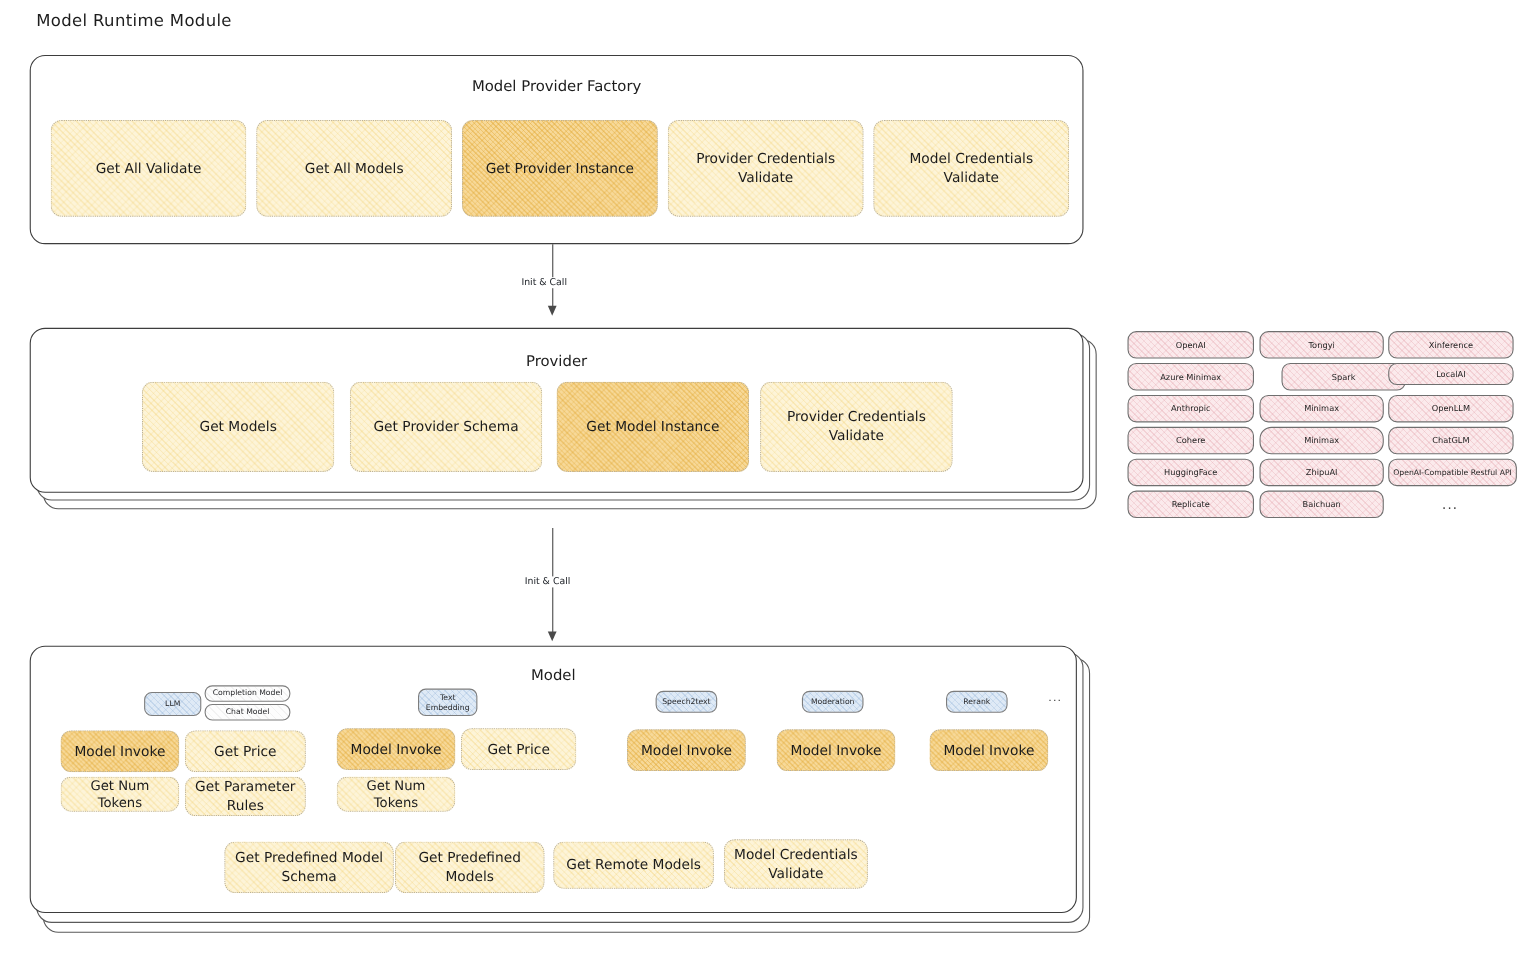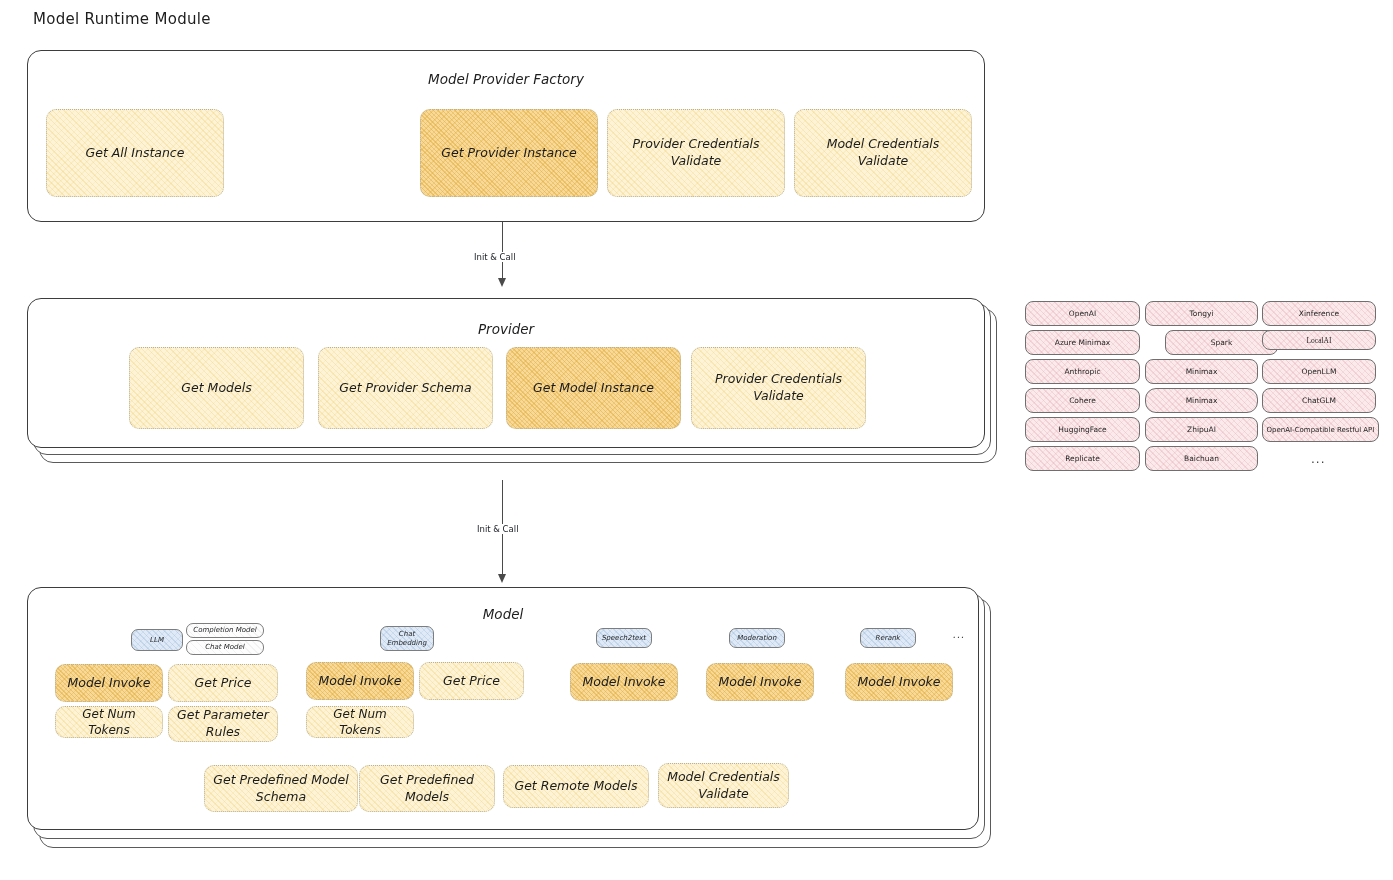--- a/index.html
+++ b/index.html
@@ -51,21 +51,20 @@
     font-size: 15px; letter-spacing: .3px; color: #1d1d1d;
   }
 
   
   .group {
     position: absolute;
     border: 1.4px solid #3d3d3d;
     border-radius: 14px;
     background: #ffffff;
     box-sizing: border-box;
-    font-style: italic;
   }
   .group-title {
     position: absolute; left: 0; right: 0;
     text-align: center;
     font-size: 13.5px; color: #1d1d1d;
   }
   
   .sheet {
     position: absolute;
     border: 1.2px solid #5a5a5a;
@@ -145,21 +144,22 @@
   }
 </style>
 </head>
 <body>
 
 <div id="page-title">Model Runtime Module</div>
 
 <div class="group" style="left:27px; top:50px; width:958px; height:172px;">
   <div class="group-title" style="top:20px;">Model Provider Factory</div>
 
-  <div class="cell hatch-cream" style="left:18px; top:58px; width:178px; height:88px;">Get All Instance</div>
+  <div class="cell hatch-cream" style="left:18px; top:58px; width:178px; height:88px;">Get All Validate</div>
+  <div class="cell hatch-cream" style="left:205px; top:58px; width:178px; height:88px;">Get All Models</div>
   <div class="cell hatch-gold" style="left:392px; top:58px; width:178px; height:88px;">Get Provider Instance</div>
   <div class="cell hatch-cream" style="left:579px; top:58px; width:178px; height:88px;">Provider Credentials Validate</div>
   <div class="cell hatch-cream" style="left:766px; top:58px; width:178px; height:88px;">Model Credentials Validate</div>
 </div>
 
 <div class="arrow-line" style="left:502px; top:222px; height:62px;"></div>
 <div class="arrow-head" style="left:498px; top:278px;"></div>
 <div class="arrow-label" style="left:471px; top:252px;">Init &amp; Call</div>
 
 <div class="sheet" style="left:39px; top:308px; width:958px; height:155px;"></div>
@@ -181,21 +181,21 @@
 <div class="pill hatch-rose" style="left:1025px; top:446px; width:115px; height:25px;">Replicate</div>
 
 <div class="pill hatch-rose" style="left:1145px; top:301px; width:113px; height:25px;">Tongyi</div>
 <div class="pill hatch-rose" style="left:1145px; top:330px; width:113px; height:25px;margin-left:20px;">Spark</div>
 <div class="pill hatch-rose" style="left:1145px; top:359px; width:113px; height:25px;">Minimax</div>
 <div class="pill hatch-rose" style="left:1145px; top:388px; width:113px; height:25px;border-radius:11px;">Minimax</div>
 <div class="pill hatch-rose" style="left:1145px; top:417px; width:113px; height:25px;">ZhipuAI</div>
 <div class="pill hatch-rose" style="left:1145px; top:446px; width:113px; height:25px;">Baichuan</div>
 
 <div class="pill hatch-rose" style="left:1262px; top:301px; width:114px; height:25px;">Xinference</div>
-<div class="pill hatch-rose" style="left:1262px; top:330px; width:114px; height:20px;font-family:Liberation Serif, serif;">LocalAI</div>
+<div class="pill hatch-rose" style="left:1262px; top:330px; width:114px; height:20px;">LocalAI</div>
 <div class="pill hatch-rose" style="left:1262px; top:359px; width:114px; height:25px;">OpenLLM</div>
 <div class="pill hatch-rose" style="left:1262px; top:388px; width:114px; height:25px;">ChatGLM</div>
 <div class="pill hatch-rose" style="left:1262px; top:417px; width:117px; height:25px; font-size:7px;">OpenAI-Compatible Restful API</div>
 <div class="ellipsis" style="left:1311px; top:452px;">...</div>
 
 <div class="arrow-line" style="left:502px; top:480px; height:100px;"></div>
 <div class="arrow-head" style="left:498px; top:574px;"></div>
 <div class="arrow-label" style="left:474px; top:524px;">Init &amp; Call</div>
 
 <div class="sheet" style="left:39px; top:598px; width:952px; height:250px;"></div>
@@ -206,21 +206,21 @@
 
   <div class="badge hatch-blue" style="left:103px; top:41px; width:52px; height:22px;">LLM</div>
   <div class="badge hatch-white" style="left:158px; top:35px; width:78px; height:15px;">Completion Model</div>
   <div class="badge hatch-white" style="left:158px; top:52px; width:78px; height:15px;">Chat Model</div>
 
   <div class="cell hatch-gold" style="left:27px; top:76px; width:108px; height:38px;">Model Invoke</div>
   <div class="cell hatch-cream" style="left:140px; top:76px; width:110px; height:38px;">Get Price</div>
   <div class="cell hatch-cream" style="left:27px; top:118px; width:108px; height:32px; font-size:12px;">Get Num Tokens</div>
   <div class="cell hatch-cream" style="left:140px; top:118px; width:110px; height:36px;">Get Parameter Rules</div>
 
-  <div class="badge hatch-blue" style="left:352px; top:38px; width:54px; height:25px;">Chat Embedding</div>
+  <div class="badge hatch-blue" style="left:352px; top:38px; width:54px; height:25px;">Text Embedding</div>
 
   <div class="cell hatch-gold" style="left:278px; top:74px; width:108px; height:38px;">Model Invoke</div>
   <div class="cell hatch-cream" style="left:391px; top:74px; width:105px; height:38px;">Get Price</div>
   <div class="cell hatch-cream" style="left:278px; top:118px; width:108px; height:32px; font-size:12px;">Get Num Tokens</div>
 
   <div class="badge hatch-blue" style="left:568px; top:40px; width:56px; height:20px;">Speech2text</div>
   <div class="cell hatch-gold" style="left:542px; top:75px; width:108px; height:38px;">Model Invoke</div>
 
   <div class="badge hatch-blue" style="left:701px; top:40px; width:56px; height:20px;">Moderation</div>
   <div class="cell hatch-gold" style="left:678px; top:75px; width:108px; height:38px;">Model Invoke</div>

